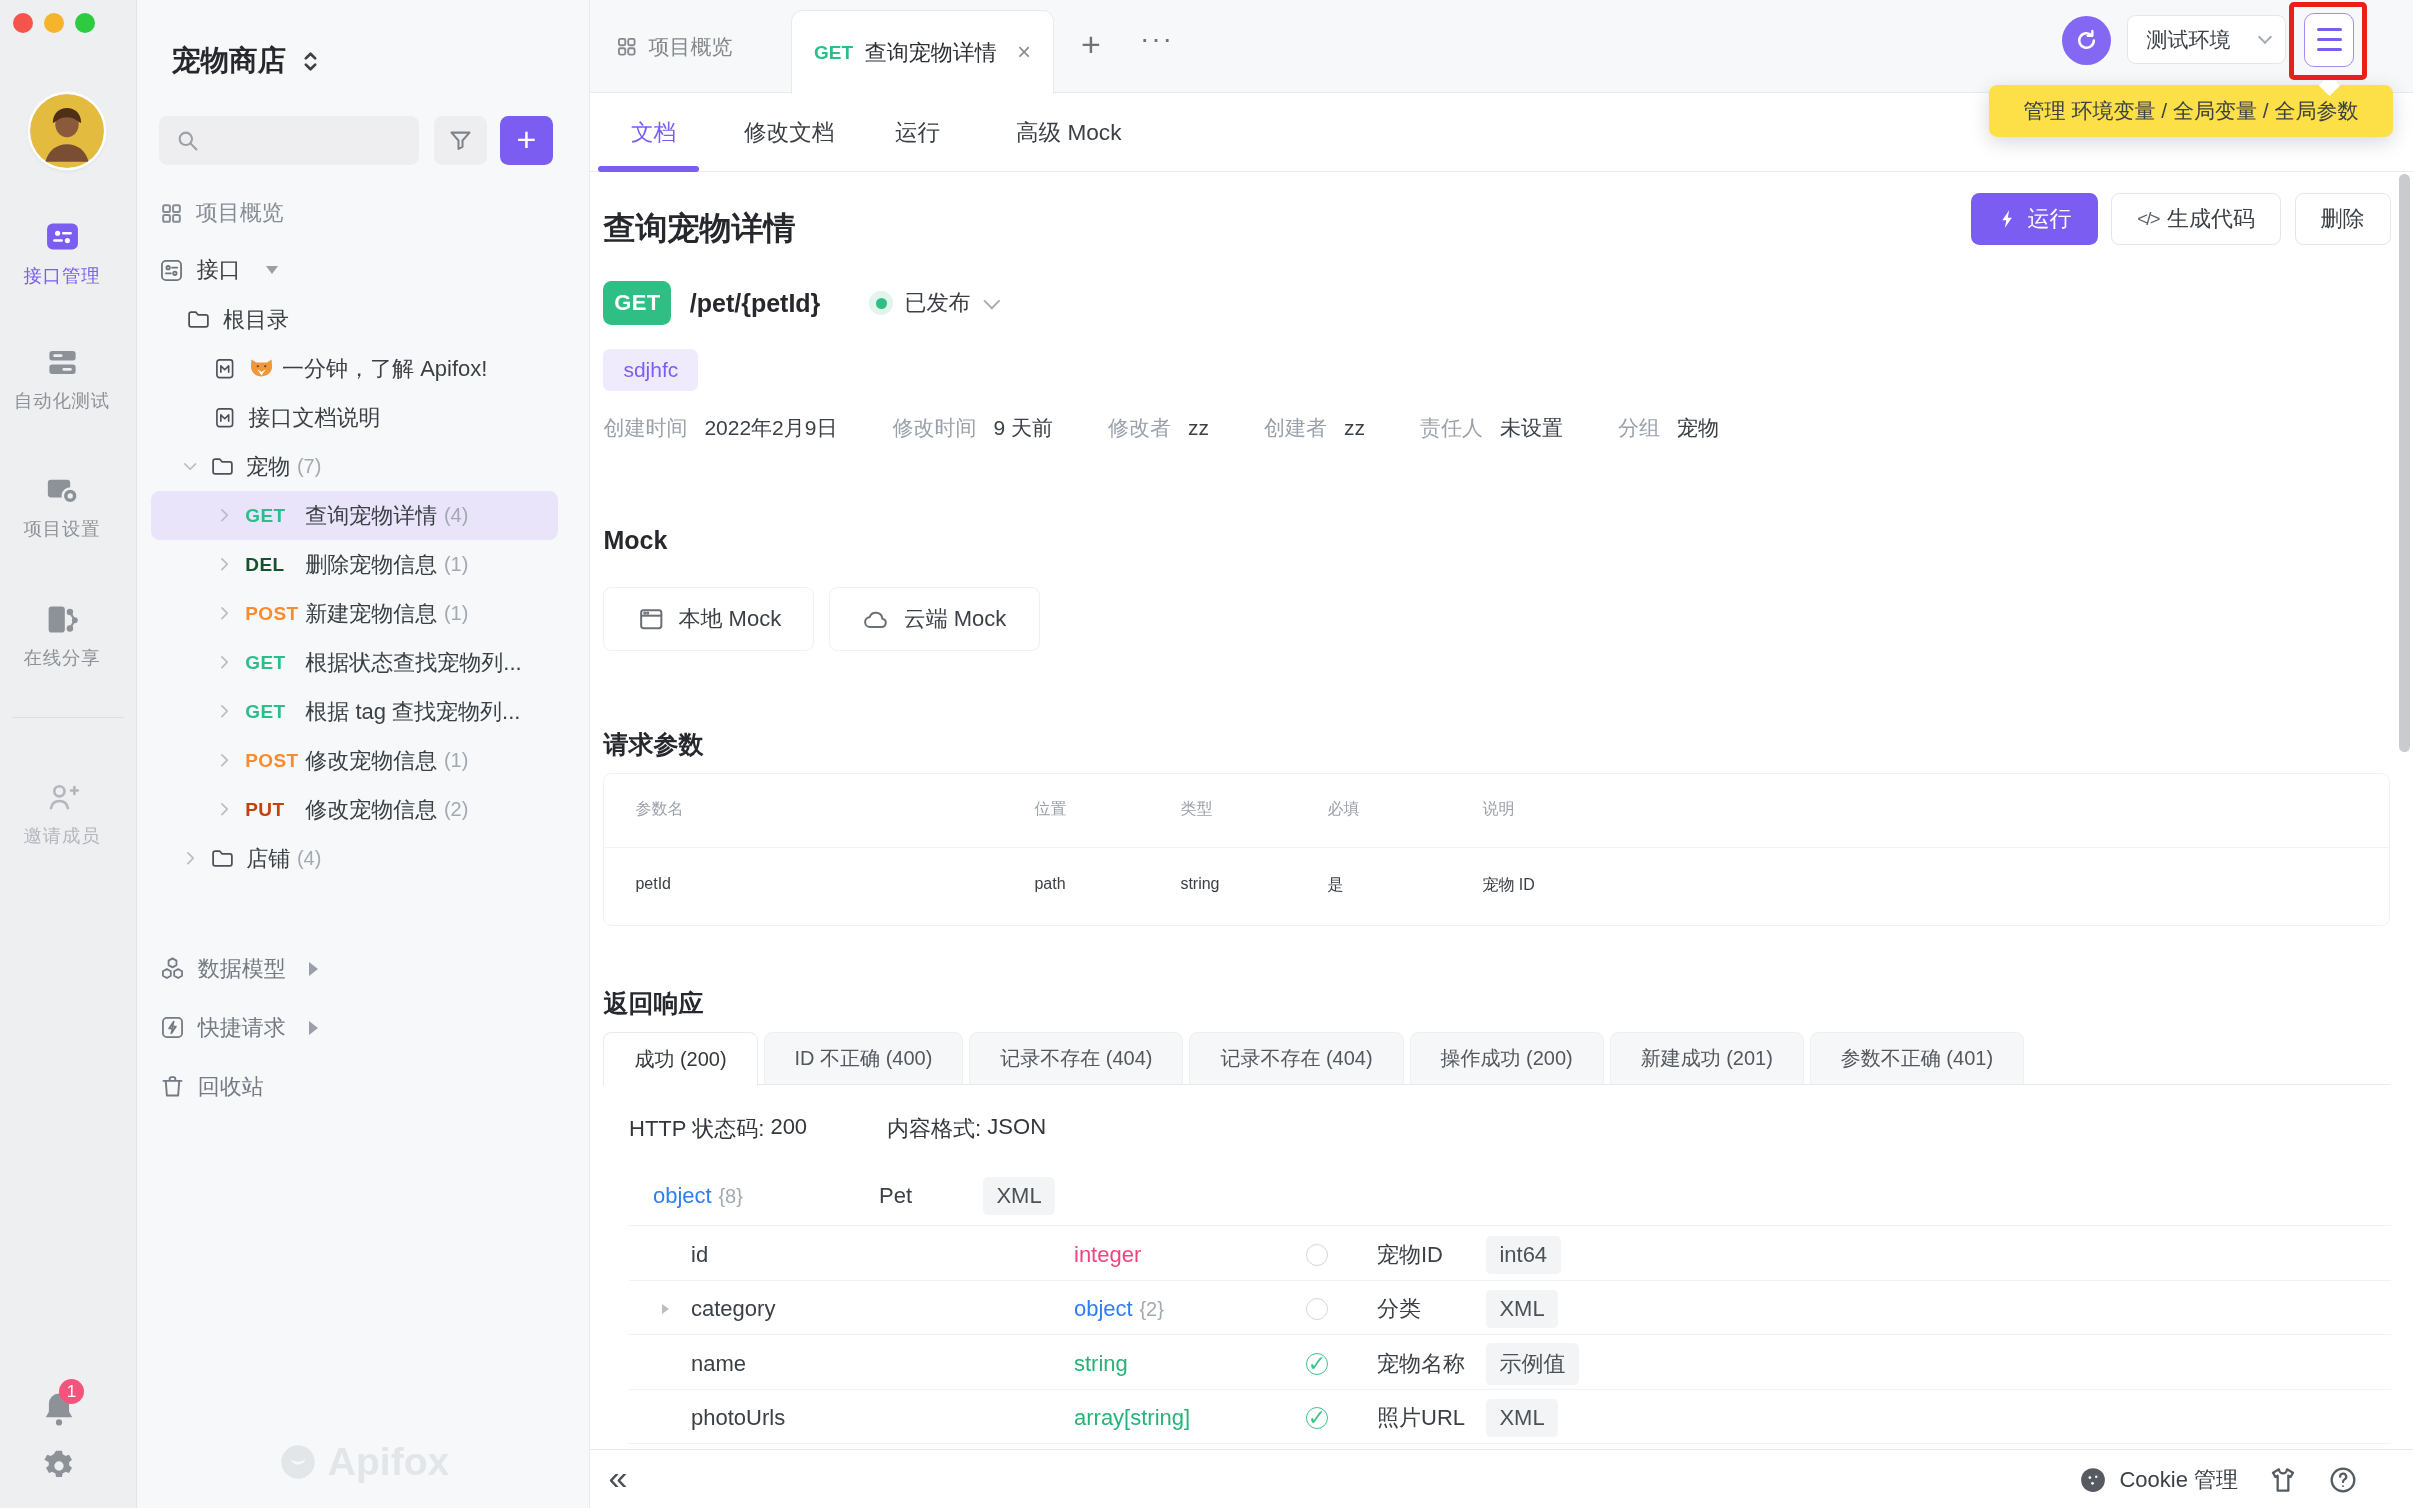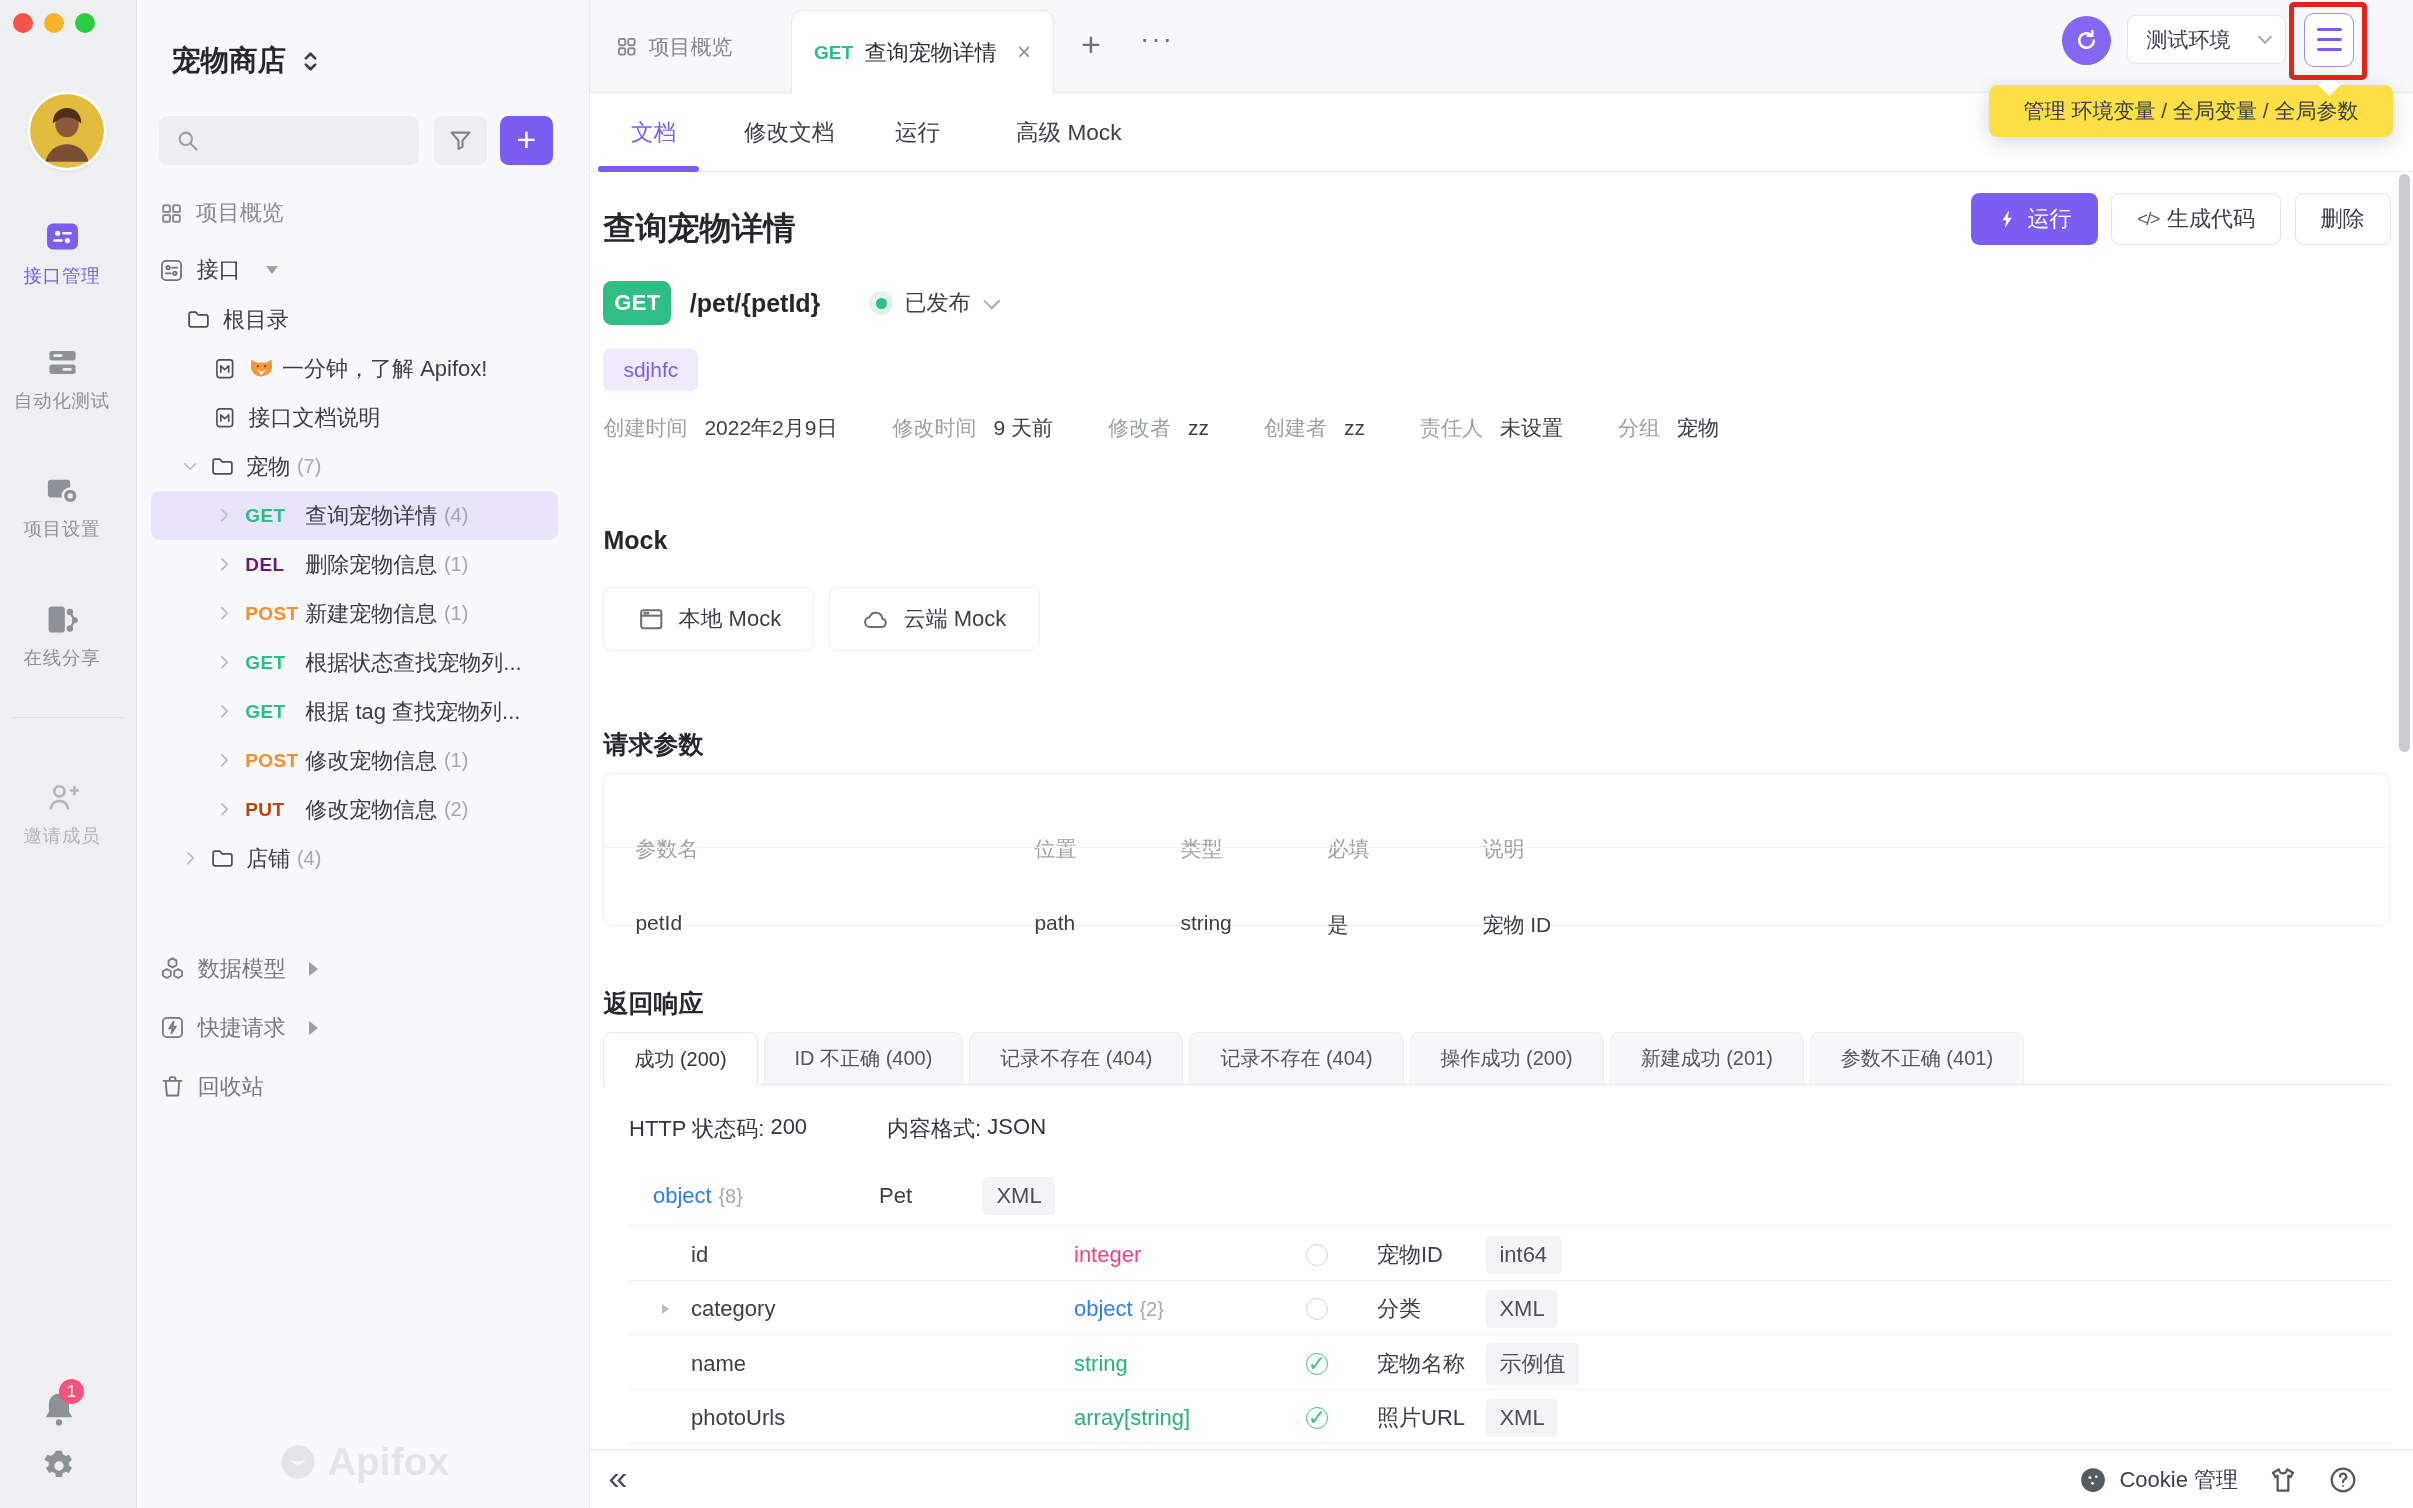--- a/index.html
+++ b/index.html
@@ -84,21 +84,21 @@
   #btn-run { width:127px; background:#7b5df2; color:#fff; gap:8.4px; }
   .btn.ghost { background:#fff; border:0.8px solid #e3e5e9; color:#3b4046; padding:0 25px; gap:8.4px; }
   .code-glyph { font-size:18.4px; color:#5b6067; letter-spacing:-1.7px; }
 
   .section-h { position:absolute; left:13.4px; font-size:25px; font-weight:bold; color:#26282d; }
   #mock-cards { position:absolute; left:13.4px; top:415px; display:flex; gap:14.2px; }
   .mock-card { width:211px; height:64px; border:0.8px solid #eef0f2; border-radius:8.4px; display:flex; align-items:center; justify-content:center; gap:13.4px; font-size:22px; color:#3b4046; background:#fff; }
   .mock-card .mi { color:#6b7076; }
 
   #param-table { position:absolute; left:13.4px; top:601px; width:1787px; height:153px; border:0.8px solid #eff1f3; border-radius:8.4px; }
-  .pt-cell { position:absolute; font-size:21px; white-space:nowrap;margin-top:36px; }
+  .pt-cell { position:absolute; font-size:16px; white-space:nowrap; }
   .pt-head { color:#9aa1ab; top:25px; }
   .pt-sep { position:absolute; left:0; right:0; top:73px; height:0.8px; background:#f2f3f5; }
   .pt-val { color:#3b4046; top:101px; }
 
   #resp-tabs { position:absolute; left:13.4px; top:860px; display:flex; gap:5.9px; height:53px; }
   #resp-tabs-line { position:absolute; left:13.4px; top:912px; width:1787px; height:0.8px; background:#e8eaed; }
   .rtab { height:52px; padding:0 30px; display:flex; align-items:center; font-size:20px; color:#53585f; background:#f6f7f8; border:0.8px solid #edeff1; border-bottom:none; border-radius:8.4px 8.4px 0 0; }
   .rtab.active { background:#fff; border-color:#e8eaed; color:#33373c; height:54px; z-index:2; }
   #status-line { position:absolute; left:39px; top:942px; display:flex; font-size:22px; color:#33373c; }
   #schema { position:absolute; left:0; top:997px; width:1824px; }
@@ -323,21 +323,21 @@
         <span class="method" style="color: rgb(42, 191, 138); margin-left: 11.7px;">GET</span>
         <span class="tlabel">查询宠物详情</span>
         <span class="count">(4)</span>
       </div>
       <div class="trow" style="padding-left: 64px;">
         <span class="chev">
           <svg viewBox="0 0 24 24" width="18.4" height="18.4" fill="none" stroke="currentColor" stroke-width="2.2" stroke-linecap="round" stroke-linejoin="round">
             <path d="M9 5l7 7-7 7"></path>
           </svg>
         </span>
-        <span class="method" style="color: #701a75; margin-left: 11.7px;">DEL</span>
+        <span class="method" style="color: #14532d; margin-left: 11.7px;">DEL</span>
         <span class="tlabel">删除宠物信息</span>
         <span class="count">(1)</span>
       </div>
       <div class="trow" style="padding-left: 64px;">
         <span class="chev">
           <svg viewBox="0 0 24 24" width="18.4" height="18.4" fill="none" stroke="currentColor" stroke-width="2.2" stroke-linecap="round" stroke-linejoin="round">
             <path d="M9 5l7 7-7 7"></path>
           </svg>
         </span>
         <span class="method" style="color: rgb(251, 139, 44); margin-left: 11.7px;">POST</span>

